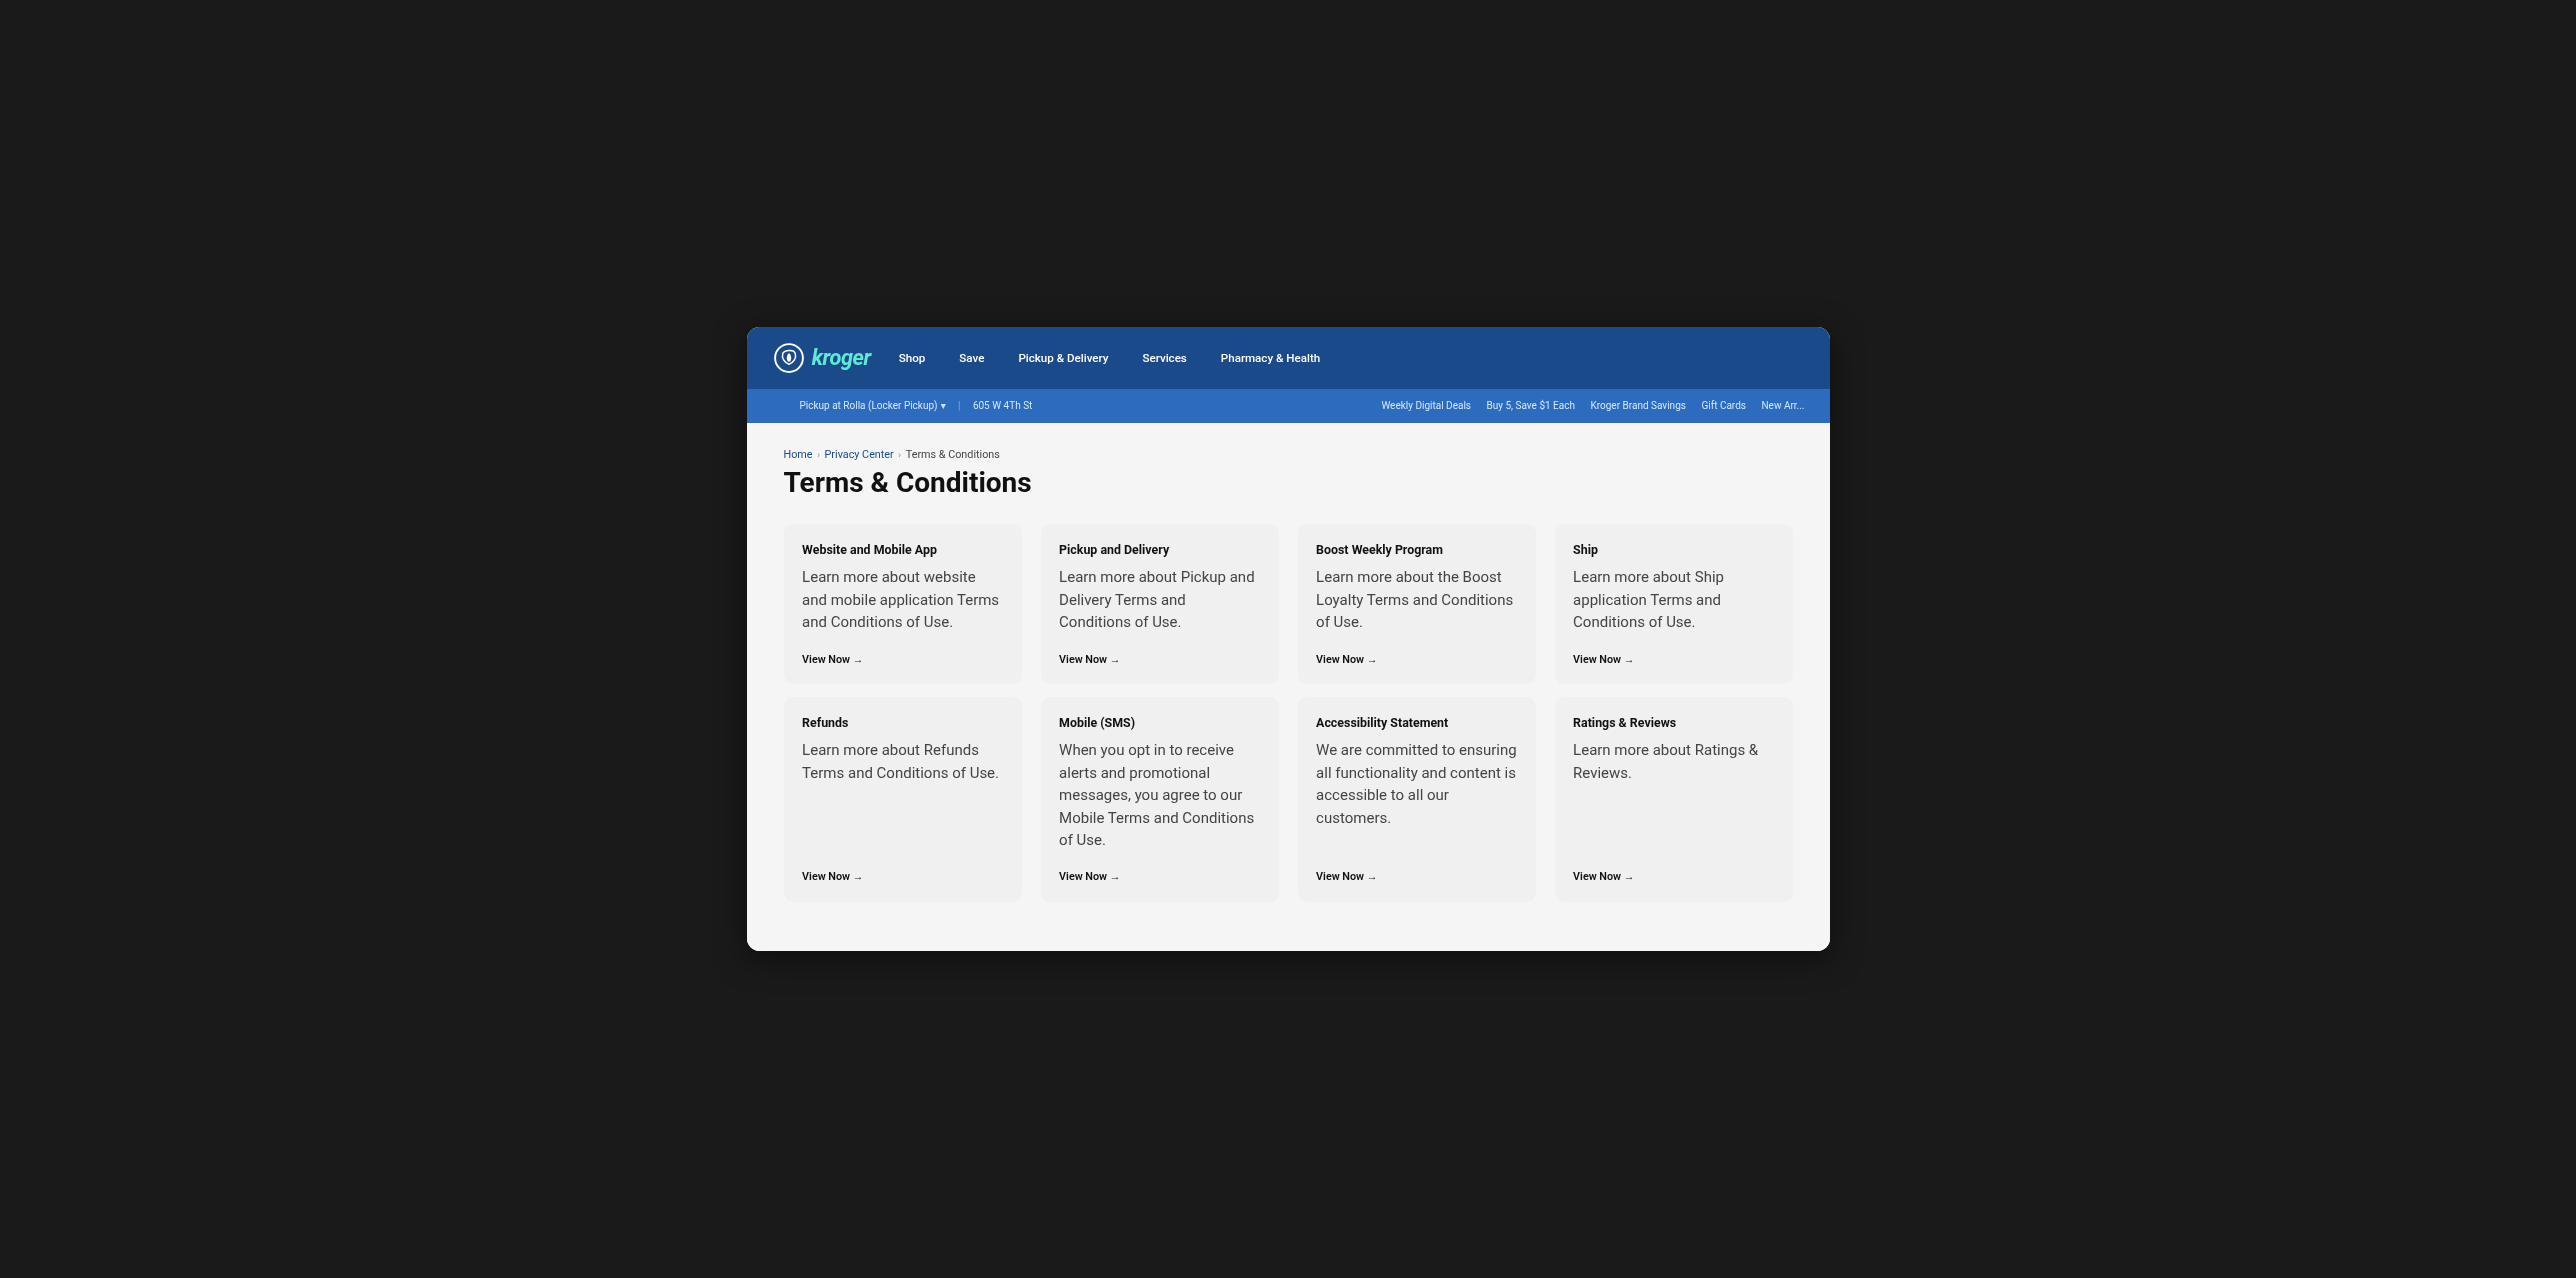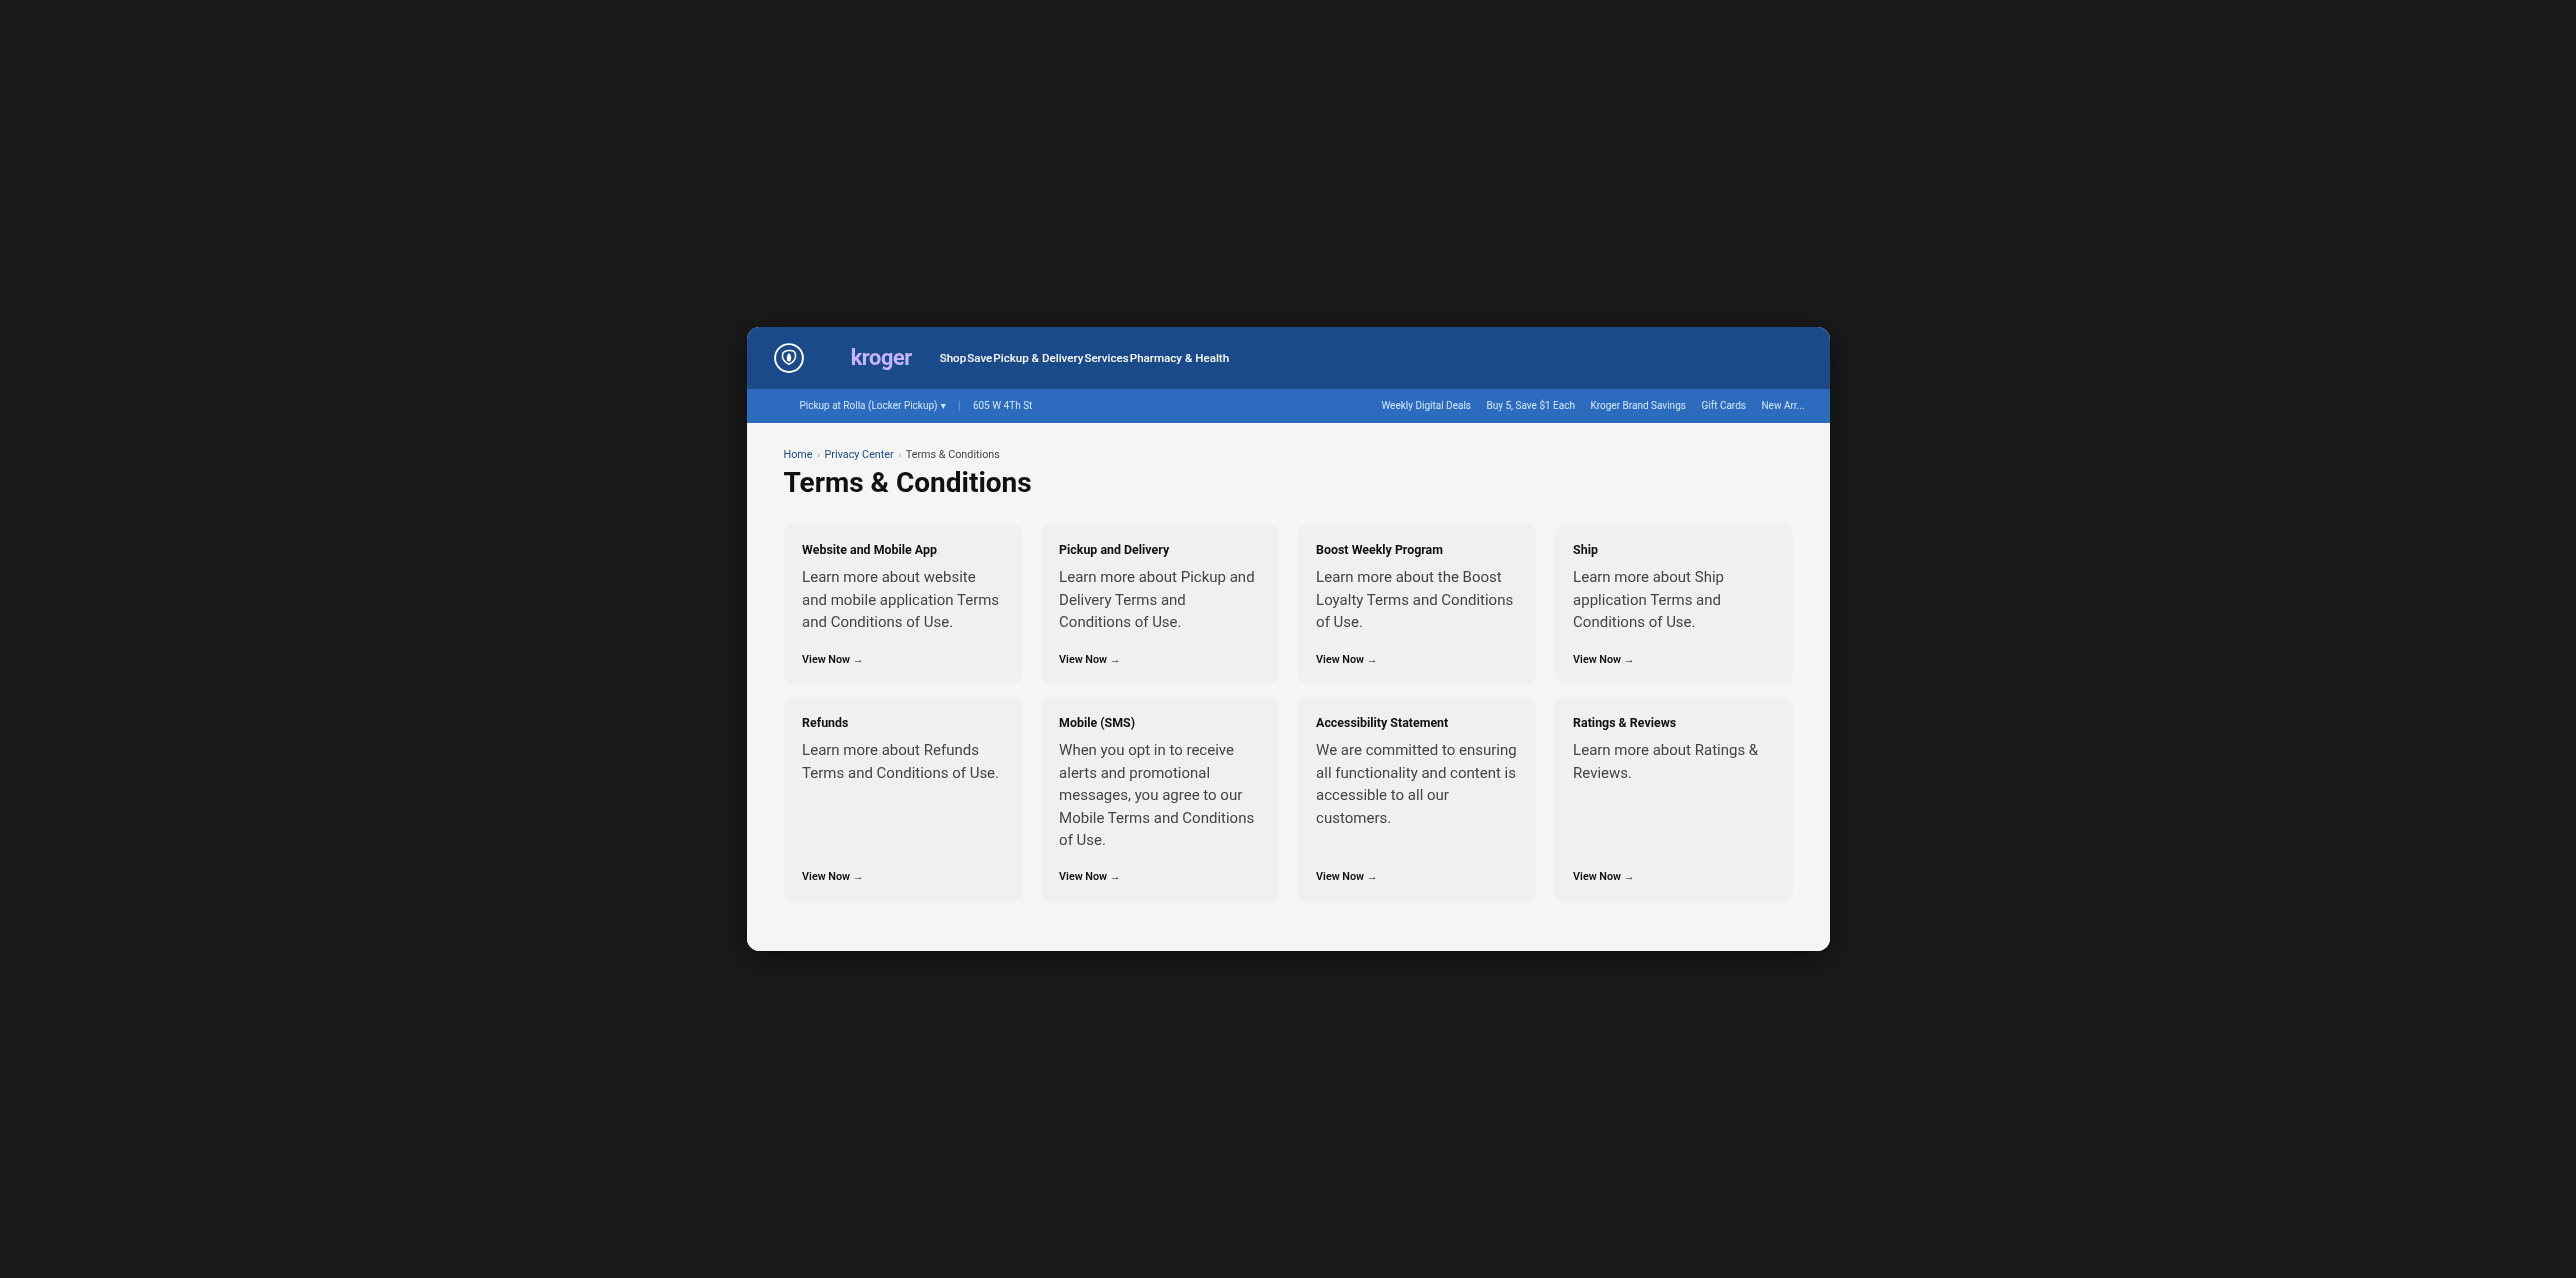--- a/index.html
+++ b/index.html
@@ -34,29 +34,29 @@
       align-items: center;
       gap: 6.2px;
       margin-right: 6.2px;
       flex-shrink: 0;
     }
     .logo-icon {
       width: 34px;
       height: 34px;
     }
     .logo-text {
-      color: #c4b5fd;
+      color: #5eead4;
       font-size: 21.7px;
       font-weight: 700;
+      font-style: italic;
       letter-spacing: -0.4px;
-      margin-left: 39px;
     }
     .nav-links {
       display: flex;
-      gap: 1px;
+      gap: 34px;
       align-items: center;
     }
     .nav-link {
       color: #fff;
       font-size: 11.6px;
       font-weight: 500;
       text-decoration: none;
       white-space: nowrap;
       cursor: pointer;
     }

